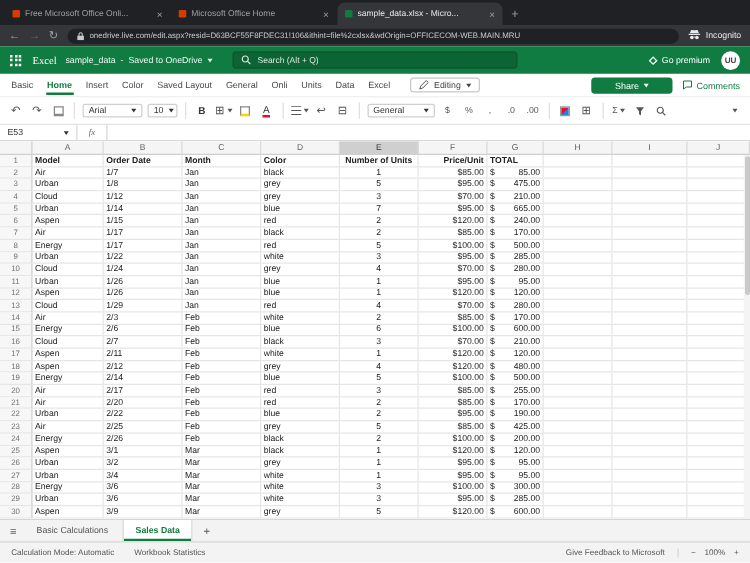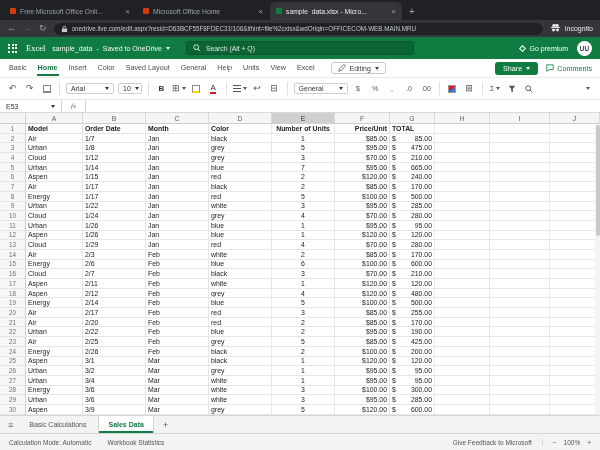--- a/index.html
+++ b/index.html
@@ -42,21 +42,21 @@
             font-weight:bold; display:flex; align-items:center; justify-content:center; }
 
   
   .ribbon-row { height:19px; background:#fff; border-bottom:1px solid #ececec; display:flex; align-items:center;
                 padding:0 8px; gap:9px; font-size:7.2px; color:#4a4a4a; flex:none; }
   .rtab { padding:3px 1px 2px; border-bottom:2px solid transparent; }
   .rtab.active { color:#107c41; font-weight:bold; border-bottom-color:#107c41; }
   .edit-pill { display:flex; align-items:center; gap:4px; border:1px solid #c8c8c8; border-radius:3px;
                padding:1px 6px; font-size:7px; margin-left:6px; color:#444; }
   .ribbon-right { margin-left:auto; display:flex; align-items:center; gap:8px; }
-  .share-btn { background:#107c41; color:#fff; border-radius:3px; padding:2px 8px; display:flex;
+  .share-btn { background:#107c41; color:#fff; border-radius:3px; padding:2px 19px; display:flex;
                align-items:center; gap:4px; font-size:7.2px; }
   .comments-btn { color:#107c41; display:flex; align-items:center; gap:3px; font-size:7.2px; }
 
   
   .toolbar { height:22px; background:#fff; border-bottom:1px solid #e3e3e3; display:flex; align-items:center;
              padding:0 6px; gap:4px; color:#555; font-size:7px; flex:none; }
   .tbtn { min-width:13px; height:16px; display:flex; align-items:center; justify-content:center; gap:2px;
           border-radius:2px; }
   .tbtn .g { font-size:9px; line-height:1; }
   .tdiv { width:1px; height:13px; background:#e0e0e0; margin:0 2px; flex:none; }
@@ -199,23 +199,23 @@
     </div>
   </div>
 
   <div class="ribbon-row">
     <span class="rtab">Basic</span>
     <span class="rtab active">Home</span>
     <span class="rtab">Insert</span>
     <span class="rtab">Color</span>
     <span class="rtab">Saved Layout</span>
     <span class="rtab">General</span>
-    <span class="rtab">Help</span>
+    <span class="rtab">Onli</span>
     <span class="rtab">Units</span>
-    <span class="rtab">View</span>
+    <span class="rtab">Data</span>
     <span class="rtab">Excel</span>
     <div class="edit-pill">
       <svg width="8" height="8" viewBox="0 0 10 10">
           <path d="M1 9l1-3 5.5-5.5 2 2L4 8 1 9z" fill="none" stroke="#555" stroke-width="1"></path>
         </svg>
       <span>Editing</span>
       <span class="caret"></span>
     </div>
     <div class="ribbon-right">
       <div class="share-btn">

